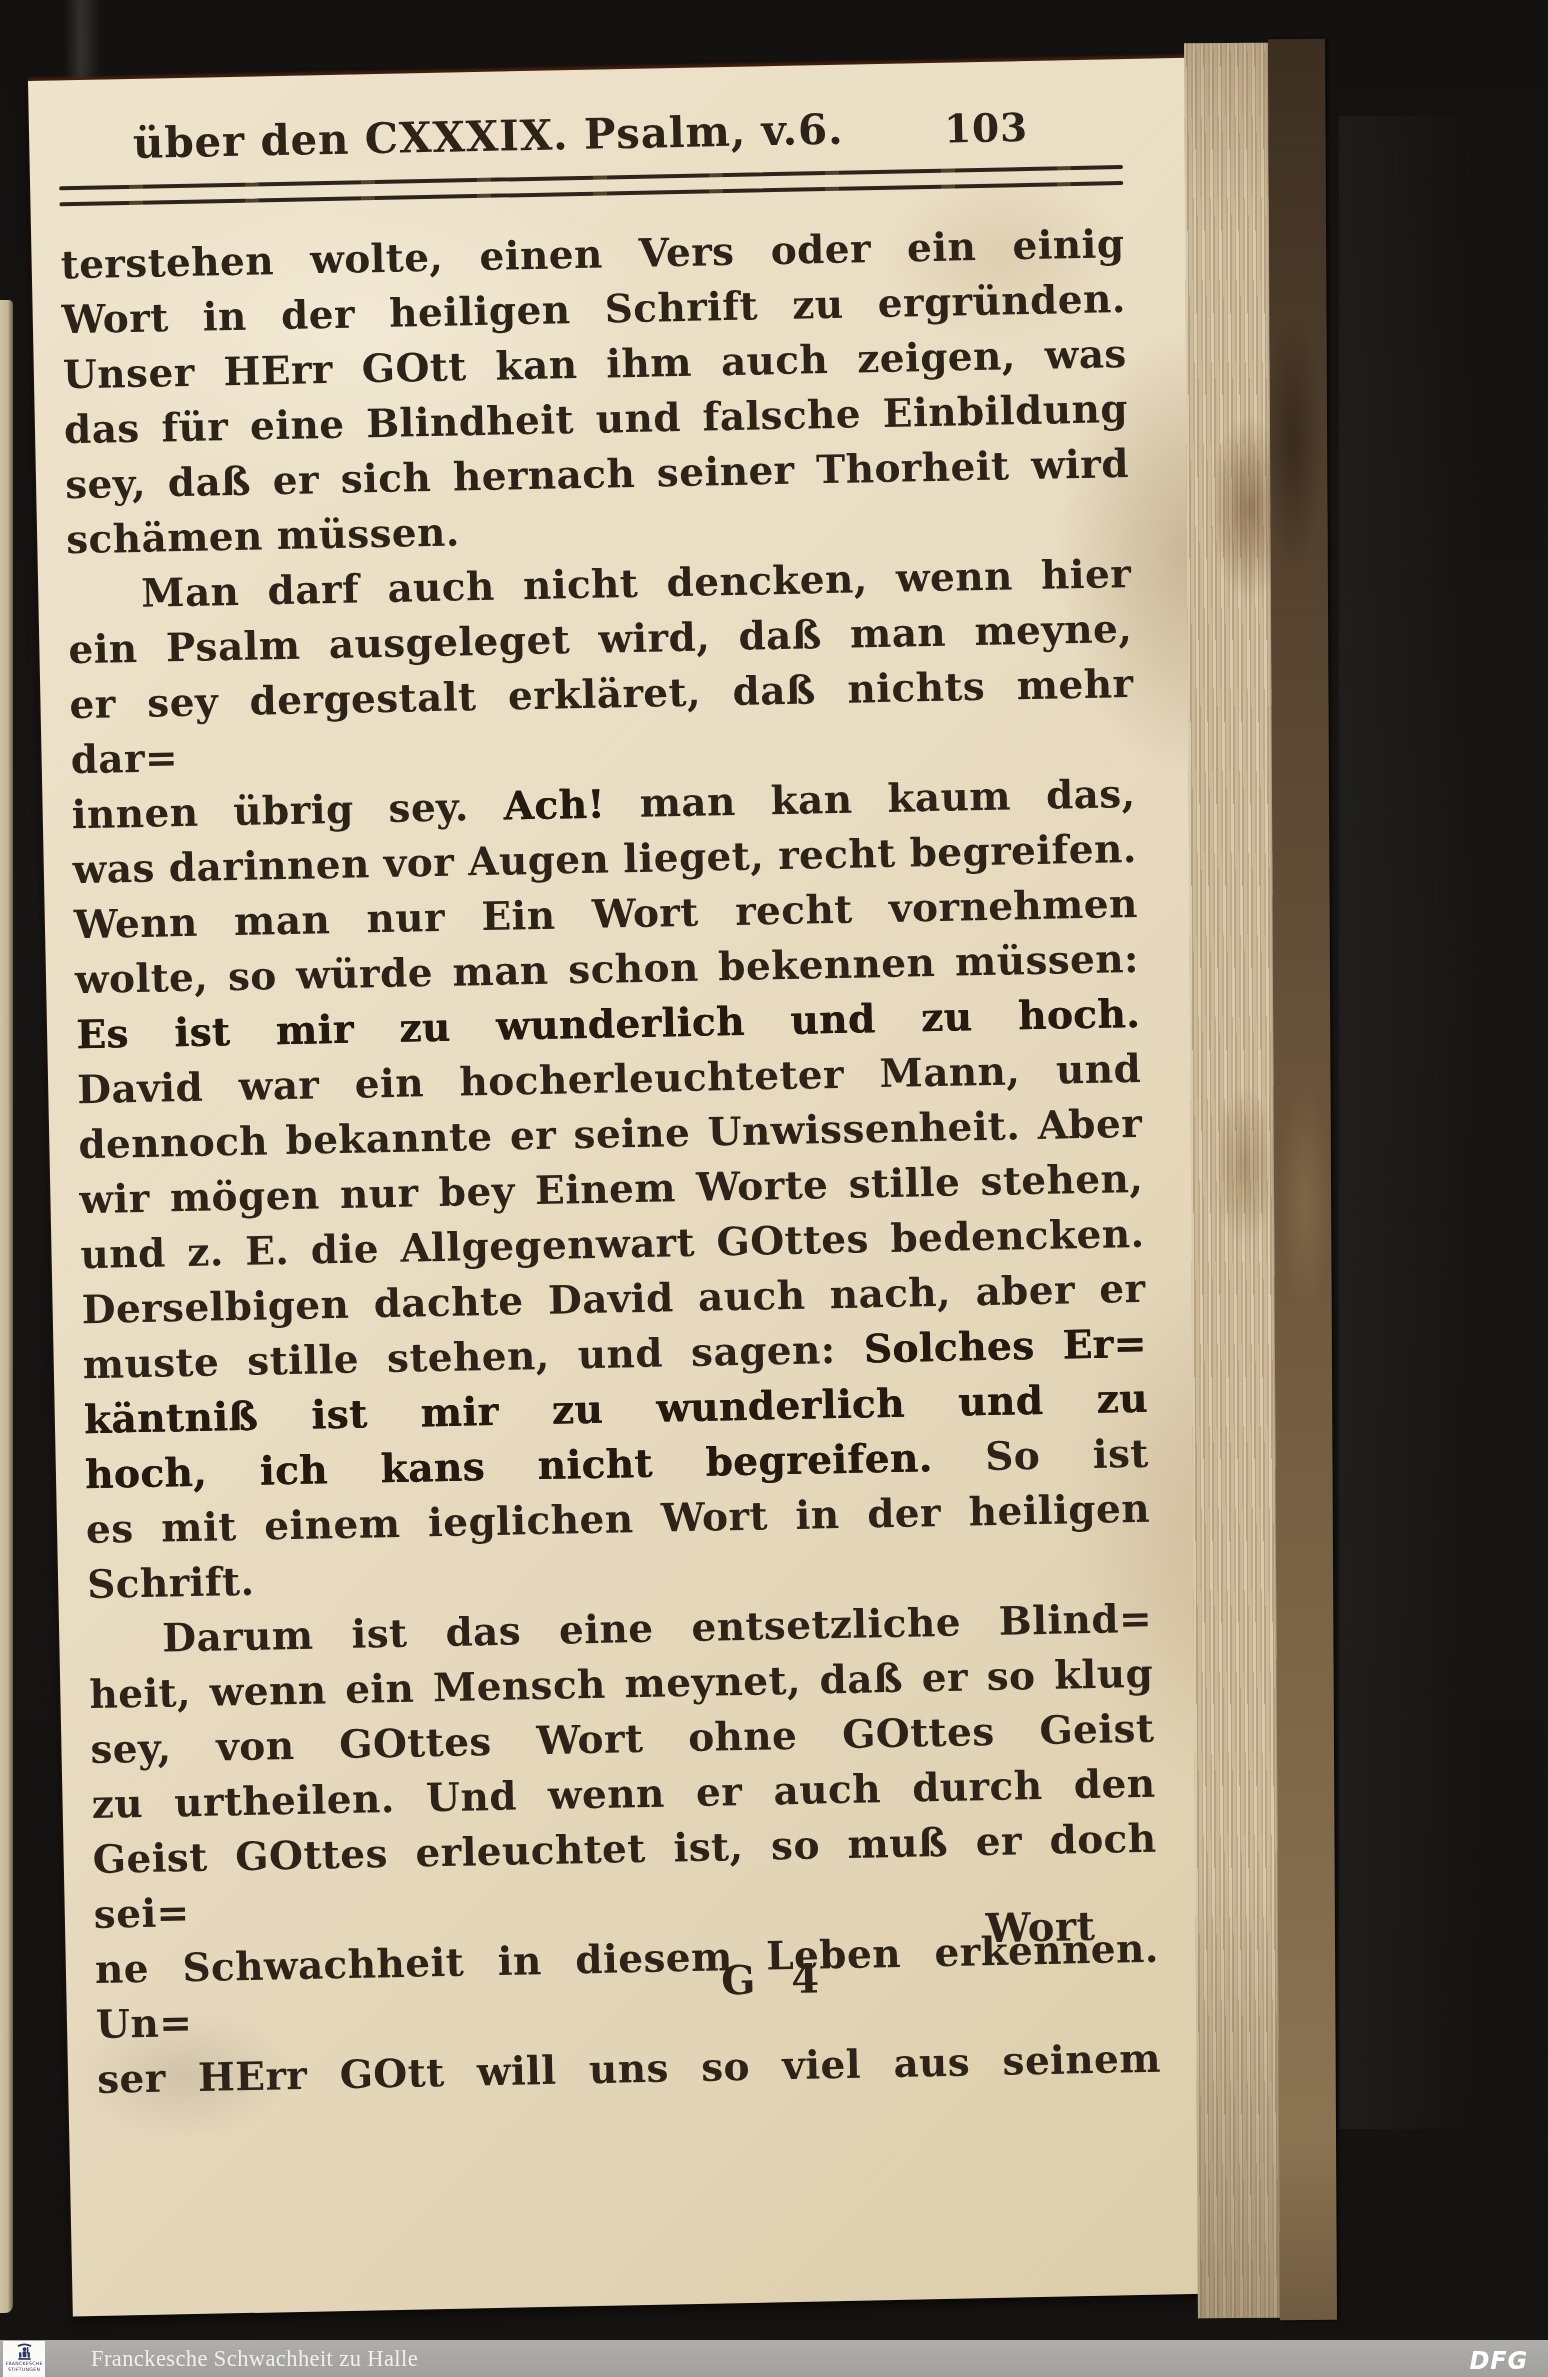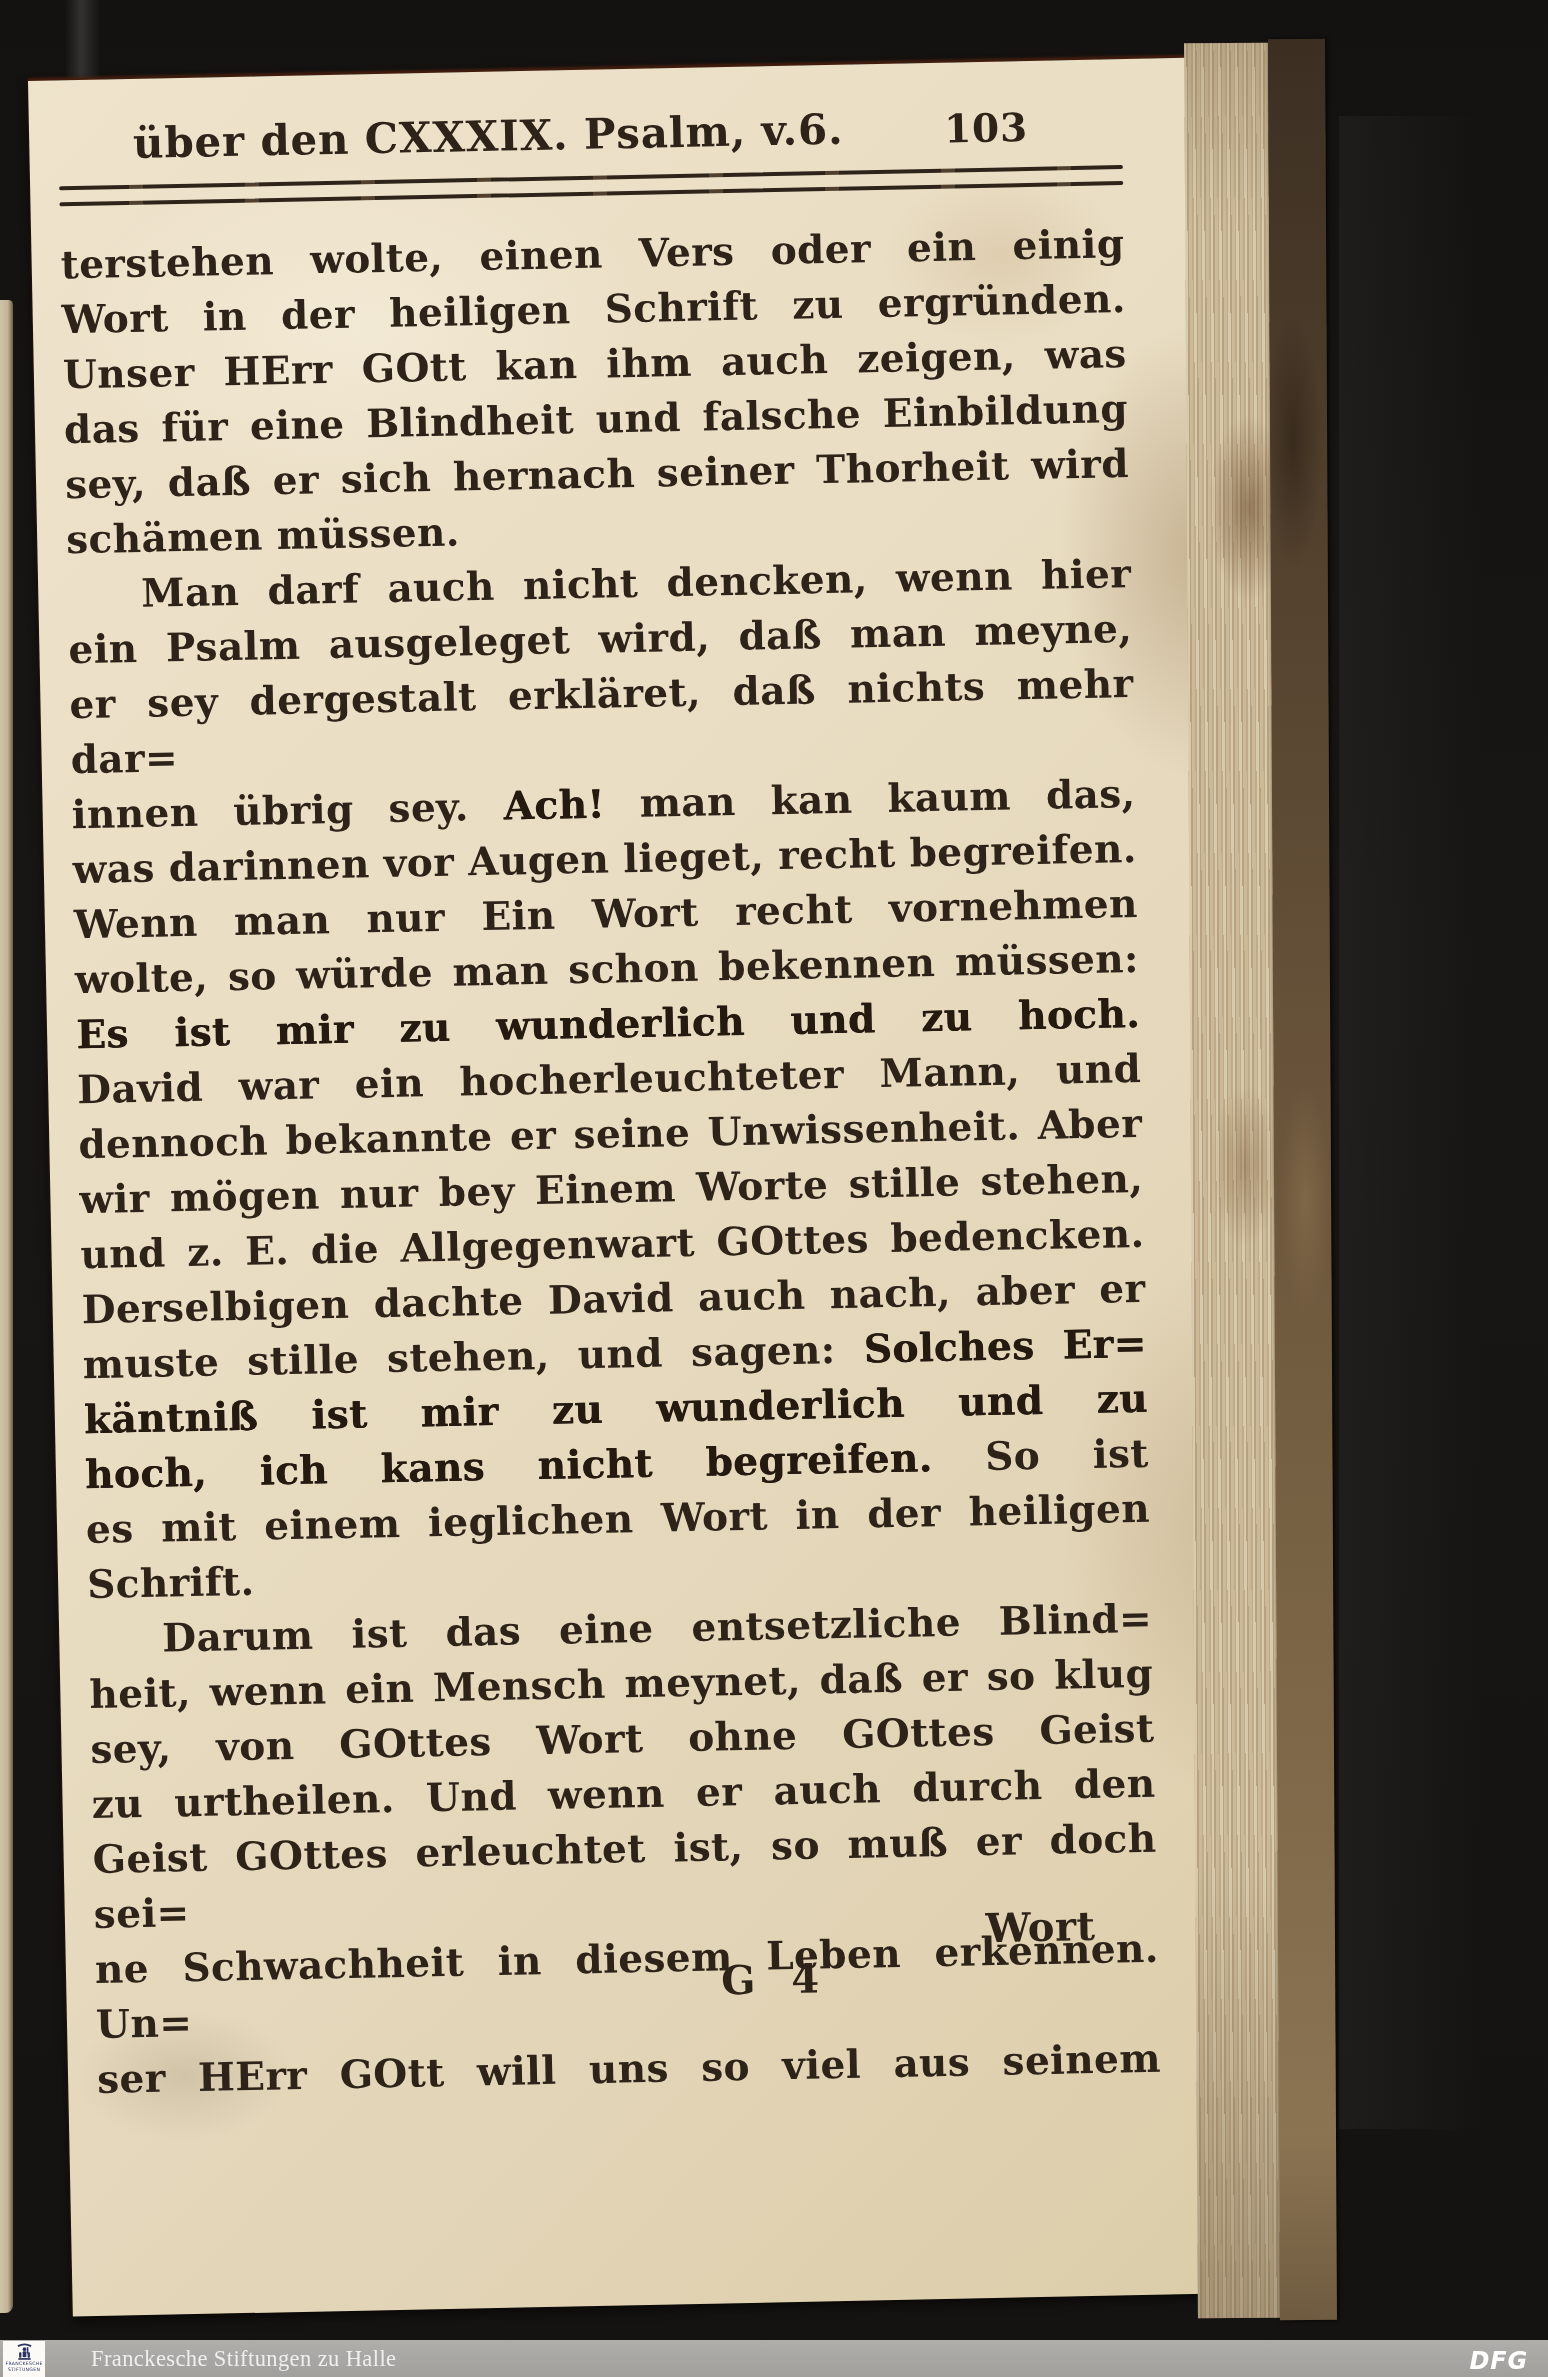--- a/index.html
+++ b/index.html
@@ -154,18 +154,18 @@
       <rect x="8.6" y="10.5" width="4.8" height="8" rx="1.5" fill="#2b3563"></rect>
       <rect x="14" y="5" width="2" height="9" rx="1" fill="#2b3563"></rect>
       <rect x="4" y="12" width="3" height="7" rx="1" fill="#2b3563"></rect>
       <rect x="15" y="12" width="3" height="7" rx="1" fill="#2b3563"></rect>
       <rect x="3" y="19.5" width="16" height="2.2" fill="#2b3563"></rect>
     </svg>
     <div class="logo-caption">FRANCKESCHE</div>
     <div class="logo-caption">STIFTUNGEN</div>
   </div>
 
-  <div id="footer-text">Franckesche Stiftungen zu Halle</div>
+  <div id="footer-text">Franckesche Schwachheit zu Halle</div>
 
   <div id="dfg">DFG</div>
 
 </div>
 
 
 </body></html>

